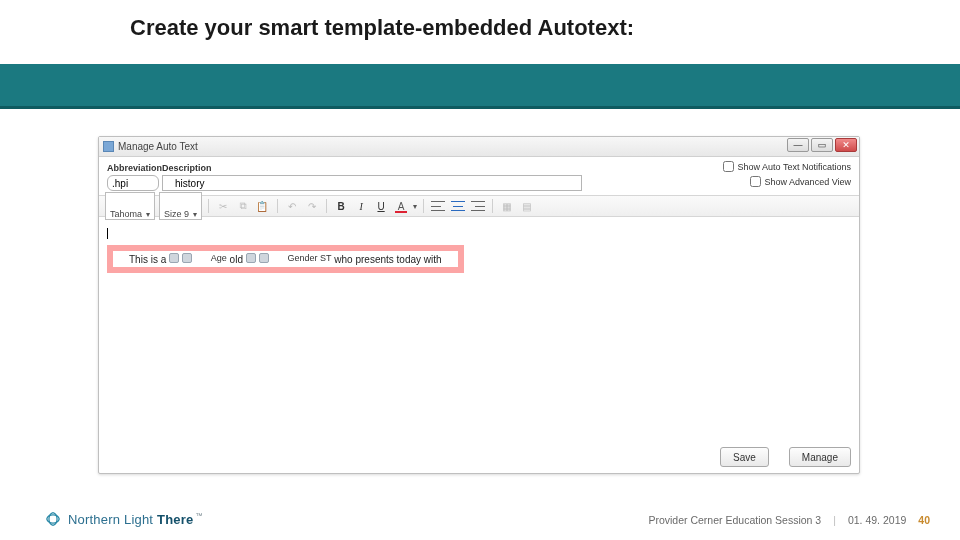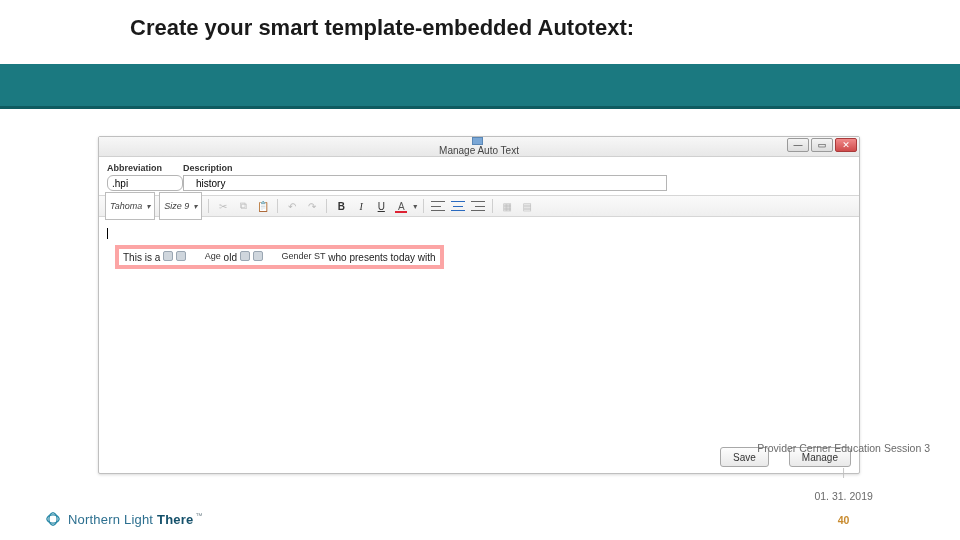--- a/index.html
+++ b/index.html
@@ -5,72 +5,72 @@
   * { box-sizing: border-box; margin: 0; padding: 0; }
   body { width: 960px; height: 540px; background: #fff; font-family: "Segoe UI", Arial, sans-serif; position: relative; overflow: hidden; }
 
   .title-band { position: absolute; top: 0; left: 0; right: 0; height: 56px; background: #fff; display: flex; align-items: center; padding-left: 130px; }
   .title-band h1 { font-size: 22px; font-weight: 700; color: #1a1a1a; }
 
   .teal-band { position: absolute; top: 64px; left: 0; right: 0; height: 42px; background: #1b7980; }
   .teal-underline { position: absolute; top: 106px; left: 0; right: 0; height: 3px; background: #0f5b60; }
 
   .app-window { position: absolute; top: 136px; left: 98px; width: 762px; height: 338px; border: 1px solid #bfbfbf; background: #fff; border-radius: 2px; box-shadow: 0 1px 3px rgba(0,0,0,.15); }
-  .titlebar { height: 20px; background: linear-gradient(#f7f7f7,#e8e8e8); border-bottom: 1px solid #d0d0d0; display: flex; align-items: center; padding: 0 4px; font-size: 10px; color: #444; position: relative; flex-direction: column; }
+  .titlebar { height: 20px; background: linear-gradient(#f7f7f7,#e8e8e8); border-bottom: 1px solid #d0d0d0; display: flex; align-items: center; padding: 0 4px; font-size: 10px; color: #444; position: relative; }
   .titlebar .ticon { width: 11px; height: 11px; margin-right: 4px; background: #7aa7d6; border: 1px solid #5a87b6; }
   .winbtns { position: absolute; right: 2px; top: 1px; display: flex; gap: 2px; }
   .winbtn { width: 22px; height: 14px; border: 1px solid #9a9a9a; background: linear-gradient(#f4f4f4,#ddd); border-radius: 2px; display:flex; align-items:center; justify-content:center; font-size:9px; color:#333; }
   .winbtn.close { background: linear-gradient(#f08a8a,#cf4b4b); border-color:#a83a3a; color:#fff; }
 
   .fields-row { display:flex; align-items:flex-end; padding:6px 8px 4px; position:relative; }
   .field { display:flex; flex-direction:column; }
   .field label { font-size: 9px; font-weight:600; color:#333; margin-bottom:2px; }
   .field input { height:16px; border:1px solid #b5b5b5; background:#fff; font-size:10px; padding:0 4px; }
-  .abbrev input { width: 76px; border-radius: 6px; }
-  .desc input { width: 484px; padding-left: 12px; }
+  .abbrev input { width: 52px; border-radius: 6px; }
+  .desc input { width: 420px; padding-left: 12px; }
   .chk-stack { position:absolute; right:8px; top:4px; display:flex; flex-direction:column; gap:4px; align-items:flex-end; }
   .chk { display:flex; align-items:center; gap:4px; font-size:9px; color:#333; }
   .chk input { width:11px; height:11px; }
 
   .toolbar { height:22px; border-top:1px solid #d6d6d6; border-bottom:1px solid #d6d6d6; background:linear-gradient(#fafafa,#efefef); display:flex; align-items:center; gap:4px; padding:0 6px; font-size:10px; color:#444; }
-  .toolbar .sel { display:flex; align-items:center; height:28px; border:1px solid #bcbcbc; background:#fff; padding:0 4px; gap:4px; font-size:9px;font-style:italic; }
+  .toolbar .sel { display:flex; align-items:flex-end; height:28px; border:1px solid #bcbcbc; background:#fff; padding:0 4px; gap:4px; font-size:9px; }
   .toolbar .caret { font-size:8px; color:#555; }
   .toolbar .sep { width:1px; height:14px; background:#cfcfcf; margin:0 2px; }
   .tbtn { width:16px; height:16px; display:flex; align-items:center; justify-content:center; border-radius:2px; color:#555; font-size:10px; }
   .tbtn.fade { color:#bcbcbc; }
   .tbtn.b { font-weight:700; color:#333; }
   .tbtn.i { font-style:italic; font-family:Georgia,serif; color:#333; }
   .tbtn.u { text-decoration:underline; color:#333; }
   .tbtn.color { position:relative; }
   .tbtn.color::after { content:""; position:absolute; left:2px; right:2px; bottom:1px; height:2px; background:#d23; }
   .align { width:14px; height:10px; display:flex; flex-direction:column; justify-content:space-between; }
   .align span { height:1px; background:#666; display:block; }
   .align.left span:nth-child(2){ width:70%; }
   .align.center span:nth-child(2){ width:70%; margin:0 auto; }
   .align.center.active span{ background:#2a6abf; }
 
   .editor { padding:8px 8px; font-size:10px; color:#222; }
   .cursor-line { height:12px; margin:2px 0 6px 0; }
   .cursor-line .cursor { display:inline-block; width:1px; height:11px; background:#000; vertical-align:middle; }
-  .redbox { display:inline-block; border:4px solid #fca5a5; padding:2px 4px;margin-left:8px; }
+  .redbox { display:inline-block; border:6px solid #fca5a5; padding:2px 16px; }
   .chip { display:inline-flex; align-items:center; gap:19px; }
   .chip .ci { width:10px; height:10px; background:#cfd6dd; border:1px solid #9aa6b2; border-radius:2px; display:inline-block; }
   .chip .ct { font-size:9px; color:#333; }
 
   .note { position:absolute; left:90px; top:170px; width:430px; font-size:13.5px; color:#222; line-height:1.35; }
 
   .buttons { position:absolute; right:8px; bottom:6px; display:flex; gap:20px; }
   .btn { height:20px; padding:0 12px; font-size:10px; border:1px solid #a8a8a8; background:linear-gradient(#fdfdfd,#e9e9e9); border-radius:3px; display:flex; align-items:center; color:#333; }
   .logo { position:absolute; left:44px; bottom:12px; display:flex; align-items:center; gap:6px; }
   .logo .mark { width:18px; height:18px; position:relative; }
   .logo .mark svg { width:18px; height:18px; }
   .logo .txt { font-size:13px; color:#2c6f8f; letter-spacing:.2px; }
   .logo .txt b { font-weight:600; color:#14506a; }
   .logo .tm { font-size:7px; color:#7a8a92; margin-left:2px; vertical-align:top; }
-  .foot-right { position:absolute; right:30px; bottom:14px; display:flex; align-items:center; gap:12px; font-size:10.5px; color:#6a6a6a;flex-direction:column; }
+  .foot-right { position:absolute; right:30px; bottom:14px; display:flex; align-items:center; gap:12px; font-size:10.5px; color:#6a6a6a; }
   .foot-right .divider { color:#bdbdbd; }
   .pgnum { color:#c88a2e; font-weight:600; }
 </style>
 </head>
 <body>
 
 <div class="title-band">
   <h1>Create your smart template-embedded Autotext:</h1>
 </div>
 <div class="teal-band"></div>
@@ -88,20 +88,30 @@
   </div>
 
   <div class="fields-row">
     <div class="field abbrev">
       <label>Abbreviation</label>
       <input type="text" value=".hpi" style="">
     </div>
     <div class="field desc">
       <label>Description</label>
       <input type="text" value="history" style="">
+    </div>
+    <div class="chk-stack">
+      <label class="chk">
+        <input type="checkbox" style="">
+        <span>Show Auto Text Notifications</span>
+      </label>
+      <label class="chk">
+        <input type="checkbox" style="">
+        <span>Show Advanced View</span>
+      </label>
     </div>
   </div>
 
   <div class="toolbar">
     <div class="sel">
       <span>Tahoma</span>
       <span class="caret">▾</span>
     </div>
     <div class="sel">
       <span>Size 9</span>
@@ -194,15 +204,15 @@
   </span>
   <span class="txt">
     <span>Northern Light</span>
     <b>There</b><span class="tm">™</span>
   </span>
 </div>
 
 <div class="foot-right">
   <span>Provider Cerner Education Session 3</span>
   <span class="divider">|</span>
-  <span>01. 31. 2019</span>
+  <span>01. 49. 2019</span>
   <span class="pgnum">40</span>
 </div>
 
 </body></html>

